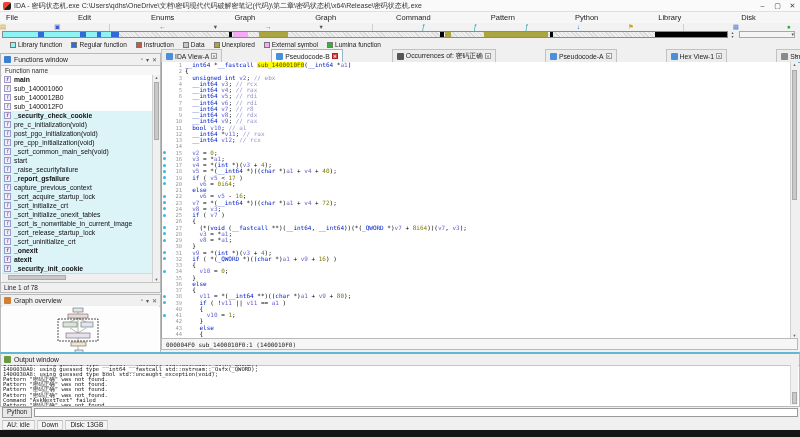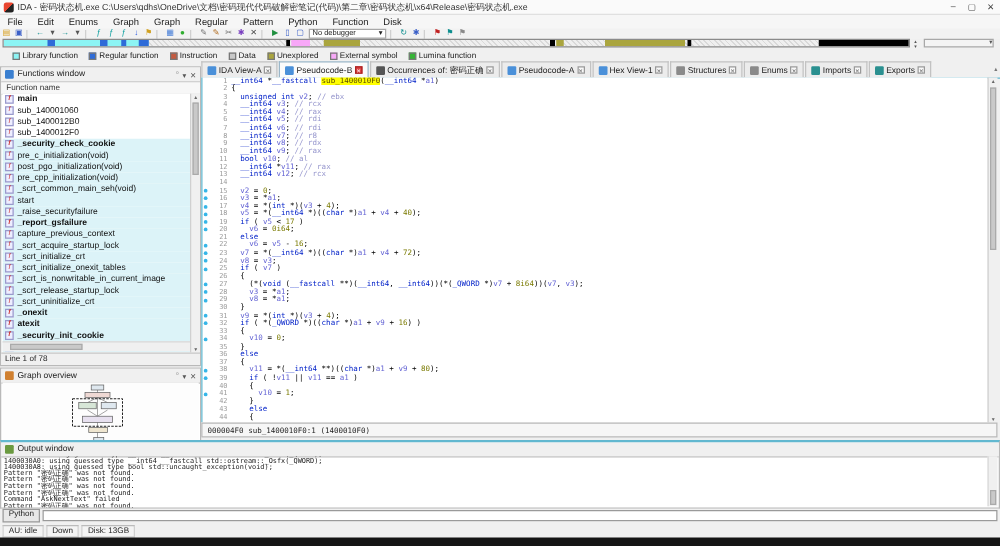--- a/index.html
+++ b/index.html
@@ -1,20 +1,20 @@
 <!DOCTYPE html>
 <html><head>
 <meta charset="utf-8">
 <style>
   html,body{margin:0;padding:0;}
   body{width:800px;height:437px;position:relative;overflow:hidden;
        font-family:"Liberation Sans",sans-serif;background:#f0f0f0;color:#111;
        -webkit-font-smoothing:none;}
   #app{position:absolute;inset:0;}
-  .abs{position:absolute;}
+  .abs{position:absolute;gap:48px;}
 
   
   #titlebar{left:0;top:0;width:800px;height:12px;background:#fafafa;border-bottom:1px solid #e0e0e0;
             display:flex;align-items:center;font-size:7px;color:#333;gap:3px;padding-left:3px;box-sizing:border-box;}
   .appicon{width:8px;height:8px;background:linear-gradient(135deg,#e8452f 50%,#222 50%);border-radius:2px;flex:0 0 auto;}
   #title-text{white-space:nowrap;overflow:hidden;flex:1;}
   .wbtns{display:flex;flex:0 0 auto;}
   .wbtns span{width:15px;text-align:center;font-size:7px;color:#444;cursor:default;}
 
   
@@ -128,24 +128,24 @@
       <span>✕</span>
     </span>
   </div>
 
   <div id="menubar" class="abs">
       <span class="mi">File</span>
       <span class="mi">Edit</span>
       <span class="mi">Enums</span>
       <span class="mi">Graph</span>
       <span class="mi">Graph</span>
-      <span class="mi">Regular</span>
+      <span class="mi">Command</span>
       <span class="mi">Pattern</span>
       <span class="mi">Python</span>
-      <span class="mi">Function</span>
+      <span class="mi">Library</span>
       <span class="mi">Disk</span>
     </div>
 
   <div id="toolbar" class="abs">
       <span class="tico" style="color: rgb(216, 160, 32);">▤</span>
       <span class="tico" style="color: rgb(58, 95, 200);">▣</span>
       <span class="tsep"></span>
       <span class="tico" style="color: rgb(14, 143, 143);">←</span>
       <span class="tico" style="color: rgb(85, 85, 85);">▾</span>
       <span class="tico" style="color: rgb(14, 143, 143);">→</span>

